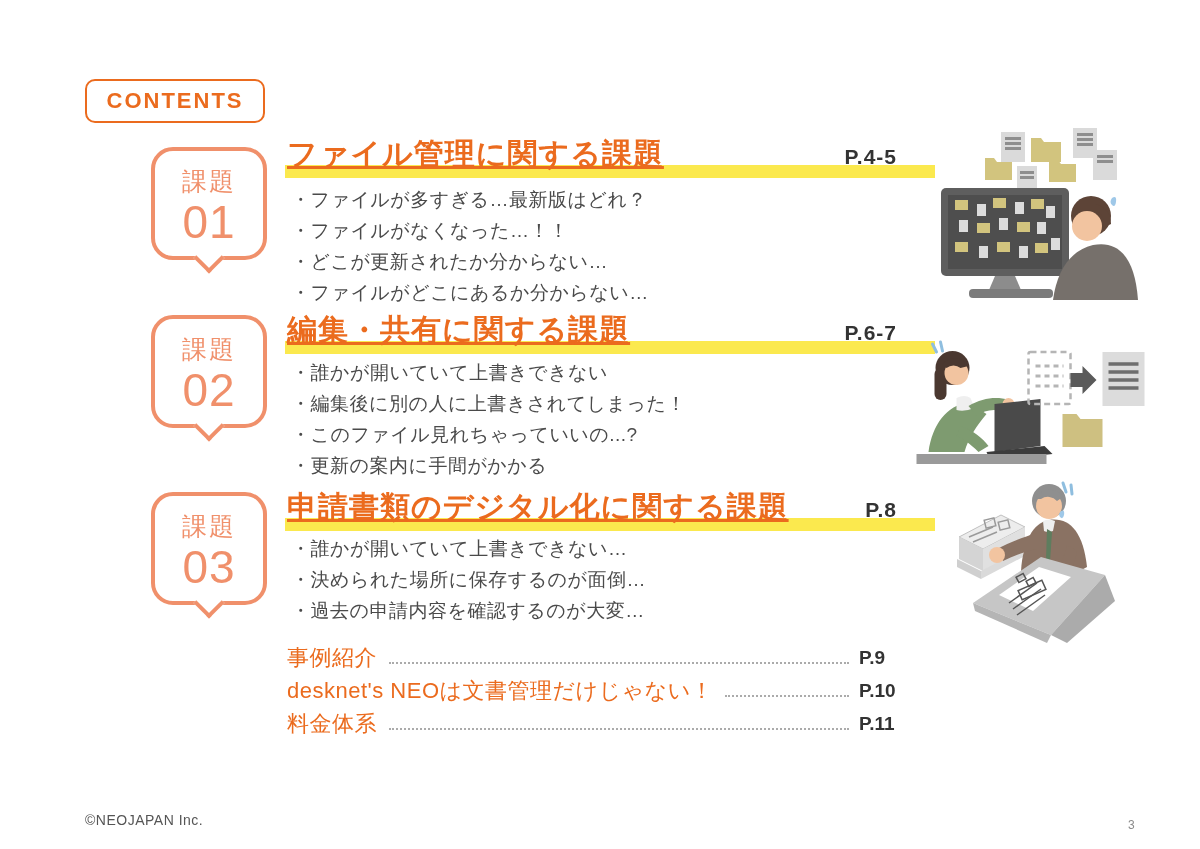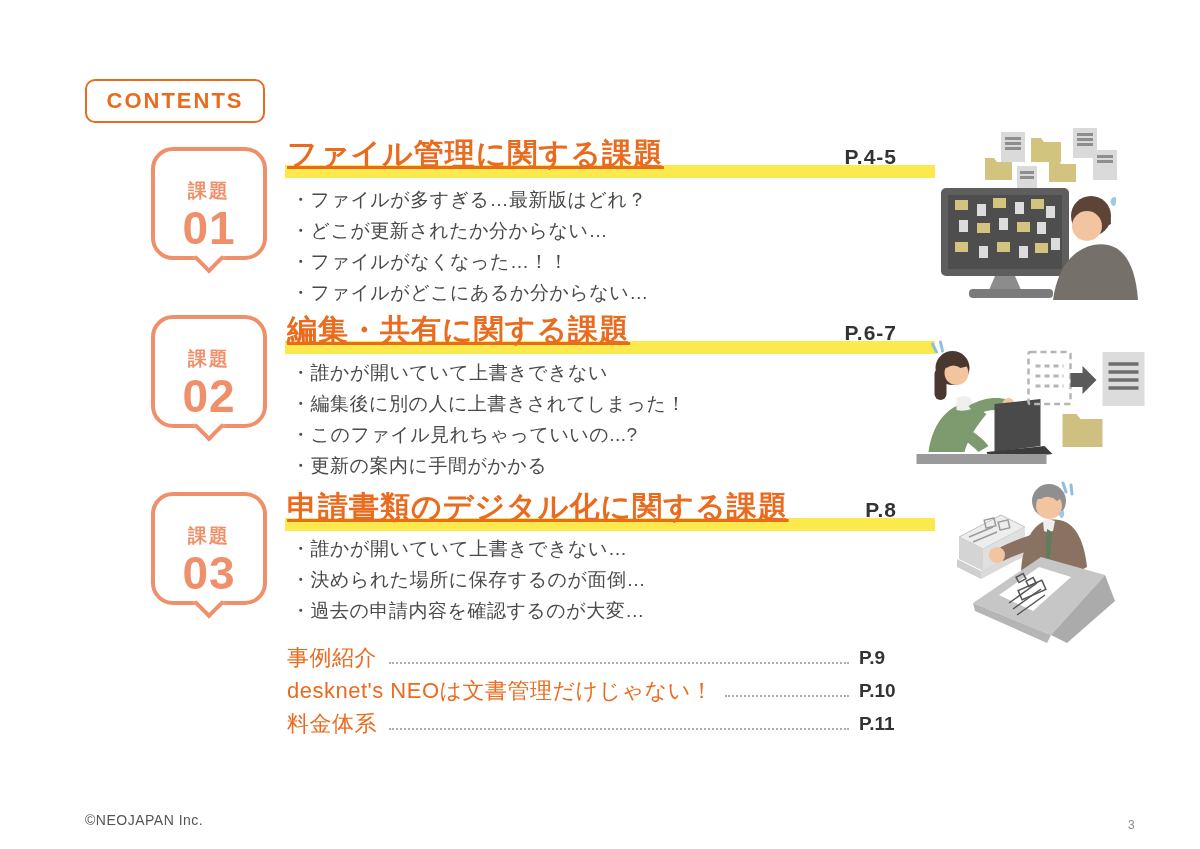--- a/index.html
+++ b/index.html
@@ -28,24 +28,24 @@
     position:absolute;left:151px;width:116px;height:113px;
     border:4px solid var(--bubble-orange);border-radius:22px;background:#fff;
     text-align:center;
   }
   .bubble .tail{
     position:absolute;left:50%;bottom:-13px;width:22px;height:22px;
     transform:translateX(-50%) rotate(45deg);background:#fff;
     border-right:4px solid var(--bubble-orange);border-bottom:4px solid var(--bubble-orange);
   }
   .bubble .b-label{
-    margin-top:27px;color:var(--bubble-orange);font-size:19px;font-weight:700;letter-spacing:2px;
+    margin-top:14px;color:var(--bubble-orange);font-size:25px;font-weight:400;letter-spacing:2px;
   }
   .bubble .b-num{
-    color:var(--bubble-orange);font-size:46px;font-weight:700;line-height:1.05;letter-spacing:1px;
+    color:var(--bubble-orange);font-size:46px;font-weight:400;line-height:1.05;letter-spacing:1px;
   }
   .bubble.b1{top:147px}.bubble.b2{top:315px}.bubble.b3{top:492px}
   
   .title-row{
     position:absolute;left:287px;width:648px;height:44px;
   }
   .title-row .hl-bar{
     position:absolute;left:-2px;right:0;bottom:0;height:13px;
     background:var(--highlight-yellow);z-index:0;
   }
@@ -103,22 +103,22 @@
     <div class="b-num">01</div>
     <div class="tail"></div>
   </div>
   <div class="title-row t1">
     <div class="hl-bar"></div>
     <h2>ファイル管理に関する課題</h2>
     <span class="page-ref">P.4-5</span>
   </div>
   <ul class="bullets bl1">
     <li>・ファイルが多すぎる…最新版はどれ？</li>
+    <li>・ファイルがなくなった…！！</li>
     <li>・どこが更新されたか分からない…</li>
-    <li>・ファイルがなくなった…！！</li>
     <li>・ファイルがどこにあるか分からない…</li>
   </ul>
 
   <svg class="illus il1" viewBox="0 0 205 172">
     <g>
       <rect x="68" y="4" width="24" height="30" fill="#DADADA"></rect>
       <rect x="72" y="9" width="16" height="3" fill="#8e8e8e"></rect>
         <rect x="72" y="14" width="16" height="3" fill="#8e8e8e"></rect>
         <rect x="72" y="19" width="16" height="3" fill="#8e8e8e"></rect>
       <rect x="140" y="0" width="24" height="30" fill="#DADADA"></rect>

